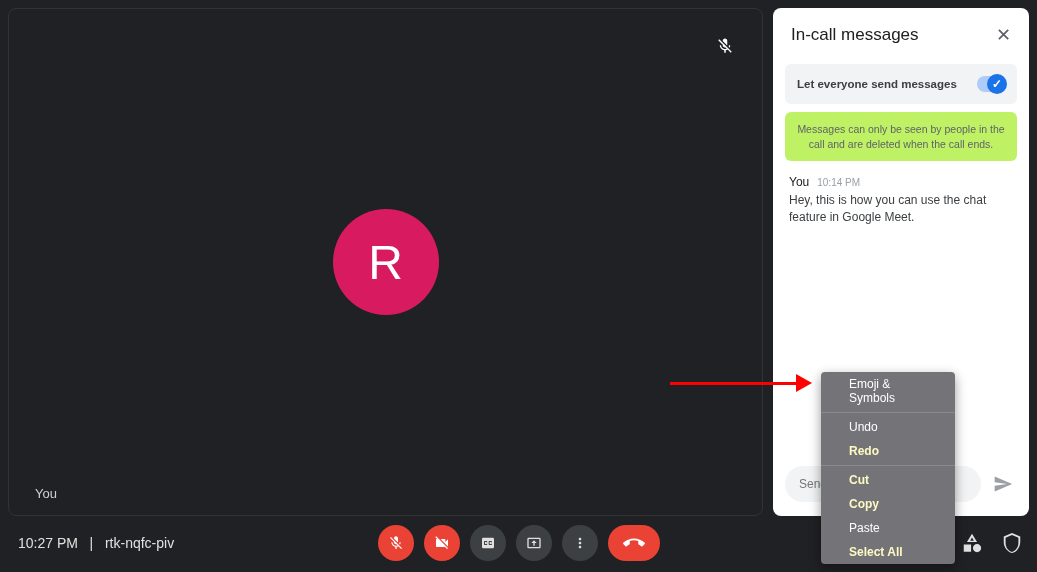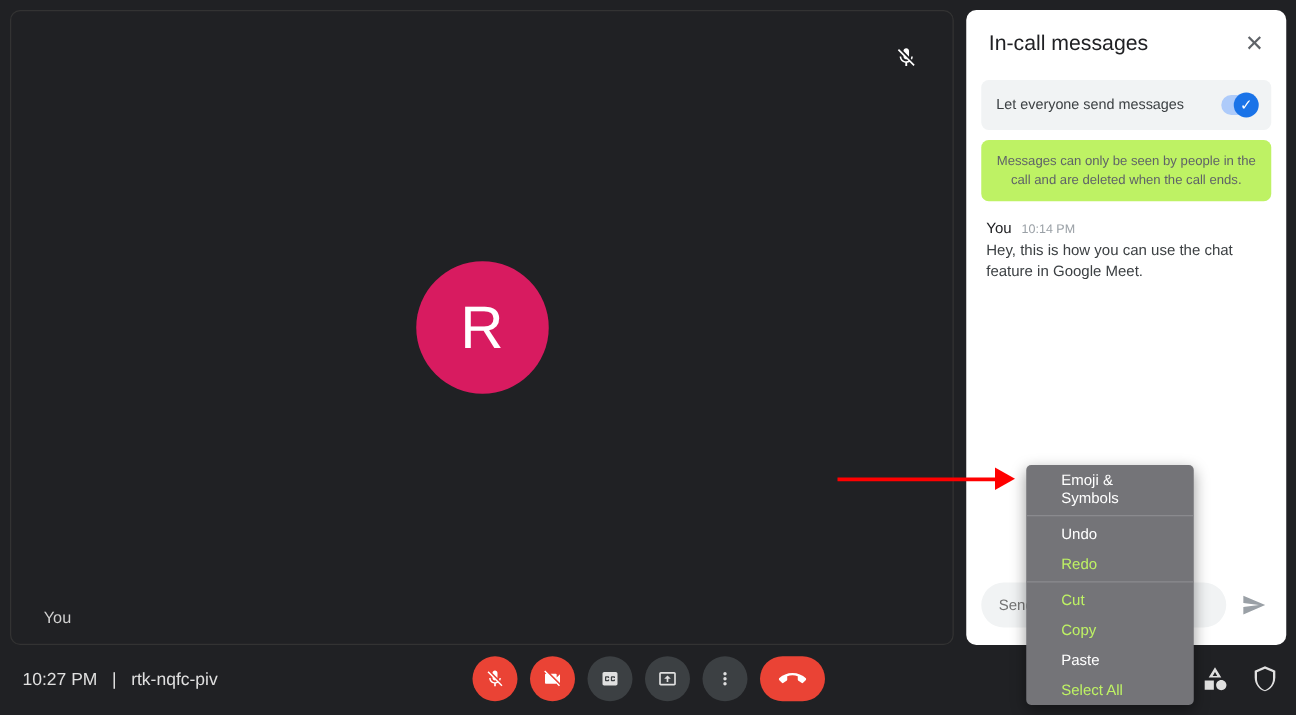--- a/index.html
+++ b/index.html
@@ -19,41 +19,41 @@
     .ctrl-grey { background: #3c4043; }
     .ctrl-end { width: 52px; height: 36px; border-radius: 18px; background: #ea4335; display: flex; align-items: center; justify-content: center; cursor: pointer; }
     .right-icons { position: absolute; right: 14px; display: flex; gap: 18px; align-items: center; }
     .right-icon { width: 22px; height: 22px; color: #e0e0e0; cursor: pointer; }
     
     .chat-panel { position: absolute; right: 8px; top: 8px; width: 256px; height: 508px; background: #fff; border-radius: 8px; display: flex; flex-direction: column; }
     .chat-header { display: flex; align-items: center; justify-content: space-between; padding: 16px 18px 14px; }
     .chat-title { font-size: 17px; color: #202124; }
     .close-x { font-size: 18px; color: #5f6368; cursor: pointer; }
     
-    .chat-toggle { margin: 4px 12px 0; padding: 12px; background: #f1f3f4; border-radius: 6px; display: flex; align-items: center; justify-content: space-between; }
+    .chat-toggle { margin: 4px 12px 0; padding: 12px; background: #f1f3f4; border-radius: 6px; display: flex; align-items: center; justify-content: space-between; font-weight: bold; }
     .chat-toggle-label { font-size: 11.5px; color: #3c4043; }
     .toggle-switch { width: 28px; height: 16px; background: #aecbfa; border-radius: 10px; position: relative; cursor: pointer; }
     .toggle-knob { position: absolute; right: -2px; top: -2px; width: 20px; height: 20px; border-radius: 50%; background: #1a73e8; display: flex; align-items: center; justify-content: center; color: #fff; font-size: 12px; }
     
     .chat-notice { margin: 8px 12px 0; padding: 10px 12px; background: #bef264; border-radius: 6px; font-size: 10.5px; color: #5f6368; text-align: center; line-height: 1.4; }
     
     .chat-msg { margin: 14px 16px 0; }
     .chat-msg-head { display: flex; gap: 8px; align-items: baseline; }
     .chat-msg-sender { font-size: 12px; font-weight: 500; color: #202124; }
     .chat-msg-time { font-size: 10px; color: #9aa0a6; }
     .chat-msg-body { font-size: 12px; color: #3c4043; margin-top: 3px; line-height: 1.4; }
     
     .chat-input-row { margin-top: auto; padding: 10px 12px 14px; display: flex; align-items: center; gap: 8px; }
     .chat-input { flex: 1; height: 36px; background: #f1f3f4; border: none; border-radius: 18px; padding: 0 14px; font-size: 12px; color: #5f6368; outline: none; }
     .send-btn { width: 28px; height: 28px; display: flex; align-items: center; justify-content: center; color: #9aa0a6; cursor: pointer; }
     
     .context-menu { position: absolute; right: 82px; top: 372px; width: 134px; background: #747478; border-radius: 4px; box-shadow: 0 4px 12px rgba(0,0,0,0.4); z-index: 100; font-size: 12px; color: #fff; overflow: hidden; }
     .cm-item { padding: 5px 28px; cursor: default; }
     .cm-item.enabled { color: #fff; font-weight: 500; cursor: pointer; }
-    .cm-item.disabled { color: #bef264; }
+    .cm-item.disabled { color: #fef9c3; font-weight: bold; }
     .cm-sep { height: 1px; background: #8a8a8e; margin: 2px 0; }
     
     .arrow-annotation { position: absolute; left: 670px; top: 374px; z-index: 99; }
     .arrow-line { width: 130px; height: 3px; background: #ff0000; position: relative; top: 8px; }
     .arrow-head { position: absolute; left: 126px; top: 0px; width: 0; height: 0; border-left: 16px solid #ff0000; border-top: 9px solid transparent; border-bottom: 9px solid transparent; }
     
     svg { display: block; }
   </style>
 </head>
 <body>

